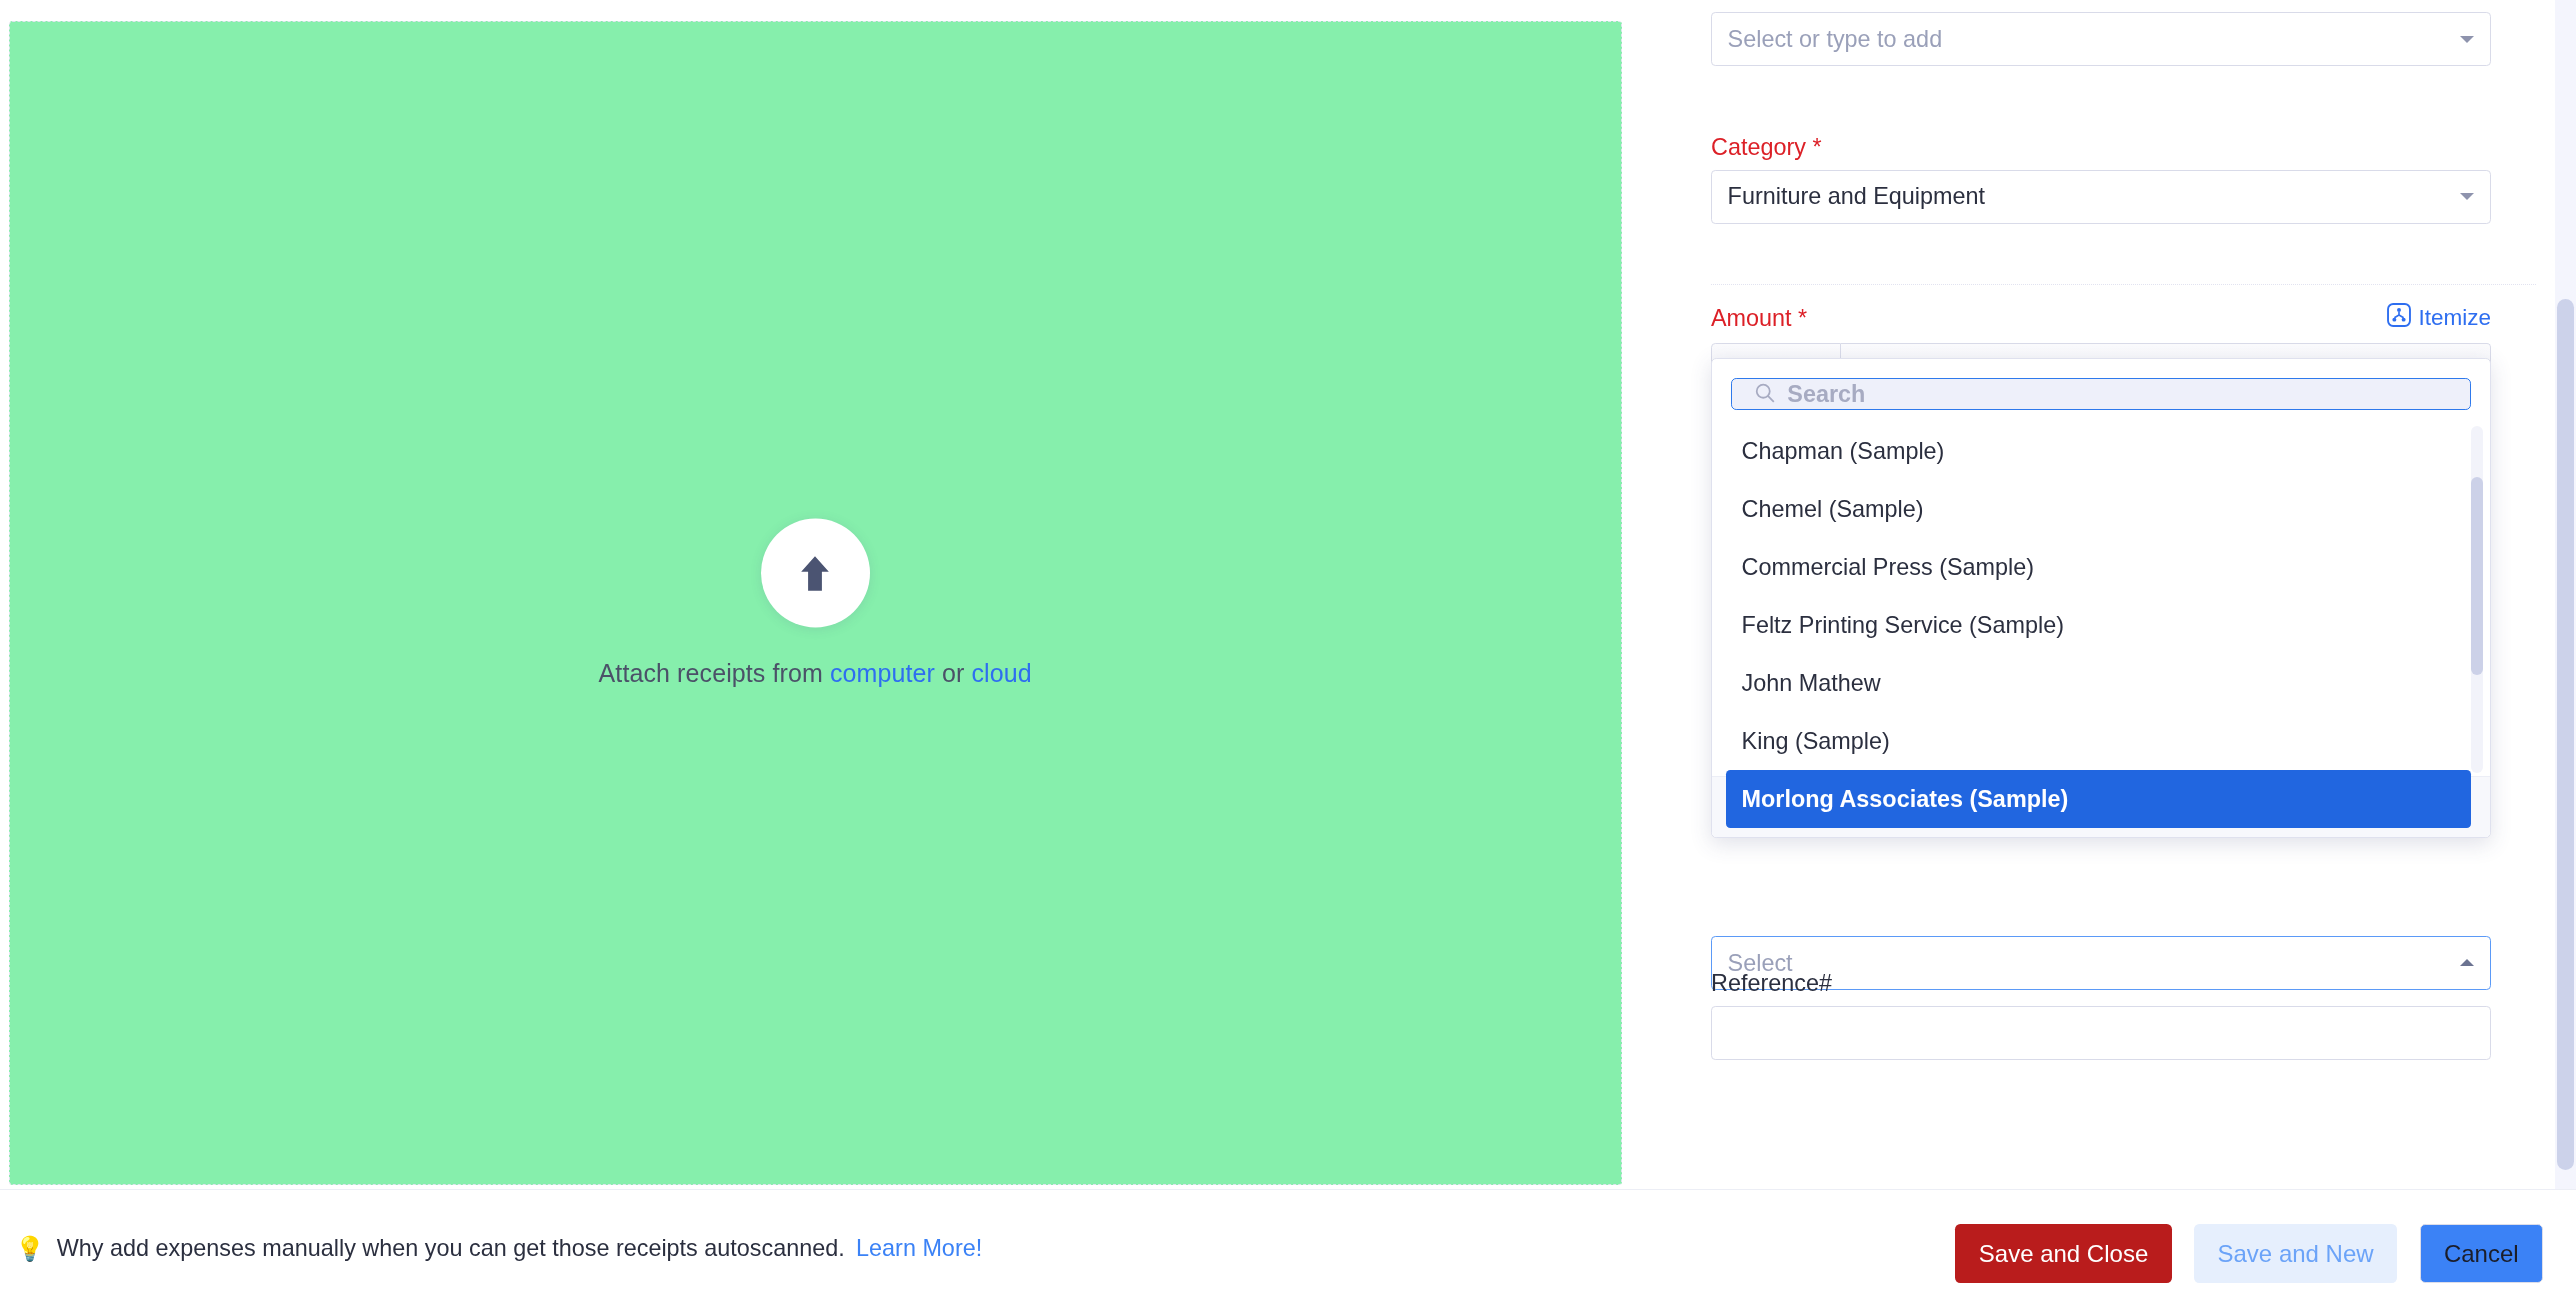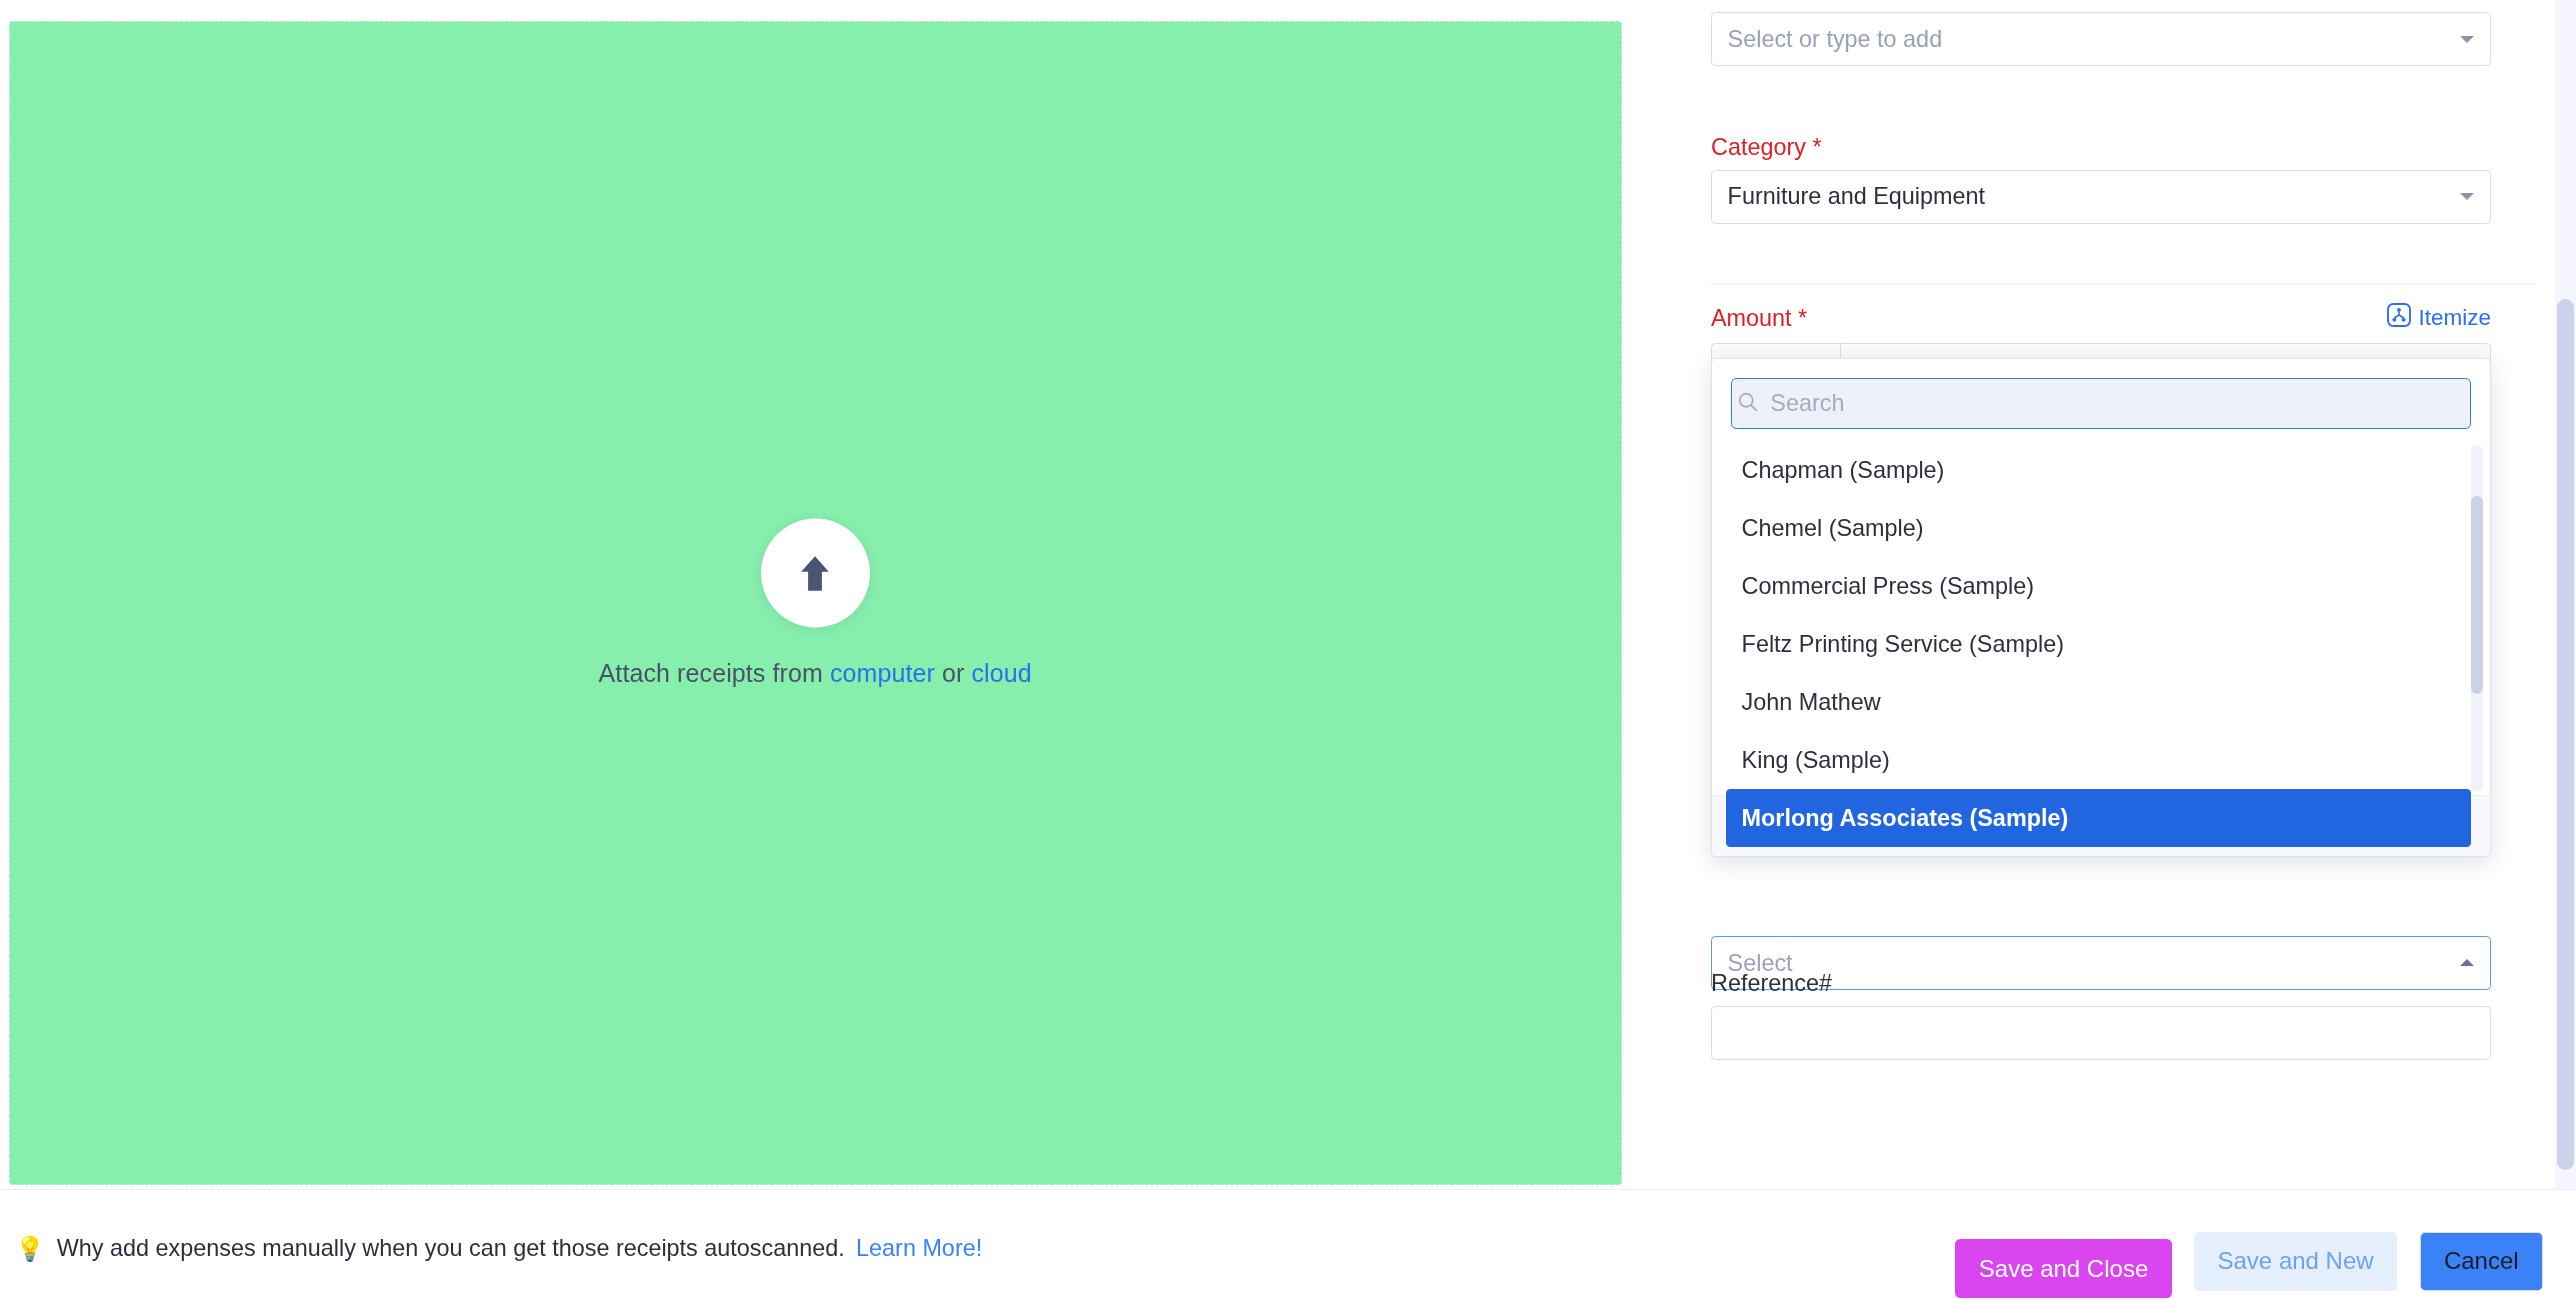--- a/index.html
+++ b/index.html
@@ -141,27 +141,28 @@
     left: 0; top: 358px;
     width: 780px;
     background: #fff;
     border: 1.3px solid #dfe1ee;
     border-radius: 5.2px;
     box-shadow: 0 5.2px 21px rgba(60,70,120,.16);
     overflow: hidden;
   }
   #popup-search-wrap { padding: 19px 19px 12px 19px; }
   #popup-search {
-    width: 100%; height: 51px;
+    width: 100%; height: 32px;
     border: 1.7px solid #2e79ec;
     border-radius: 5.2px;
     background: #eef0fa;
     display: flex; align-items: center;
-    padding: 0 5px;
+    padding: 0 22px;
     gap: 11.3px;
+    font-weight: bold;
   }
   #popup-search .ph { color: #a7abc2; font-size: 23.4px; }
   #popup-list {
     position: relative;
     height: 354px;
     padding: 0 19px 0 0;
   }
   .opt {
     height: 58px;
     display: flex; align-items: center;
@@ -233,21 +234,21 @@
   }
   .btn {
     height: 59px;
     border-radius: 5.2px;
     font-size: 24px;
     display: flex; align-items: center; justify-content: center;
     padding: 0 23.4px;
     cursor: pointer;
     white-space: nowrap;
   }
-  .btn.primary { background: #d946ef; color: #fff; margin-top: 15px; }
+  .btn.primary { background: #b91c1c; color: #fff; }
   .btn.soft { background: #e6effd; color: #6ba3f8; }
   .btn.ghost { background: #3b82f6; color: #1b1d29; border: 1.3px solid #dcdde9; }
 
   
   #page-sb-track {
     position: absolute; right: 0; top: 0;
     width: 21px; height: 1189px;
     background: #f4f5fd;
   }
   #page-sb-thumb {

